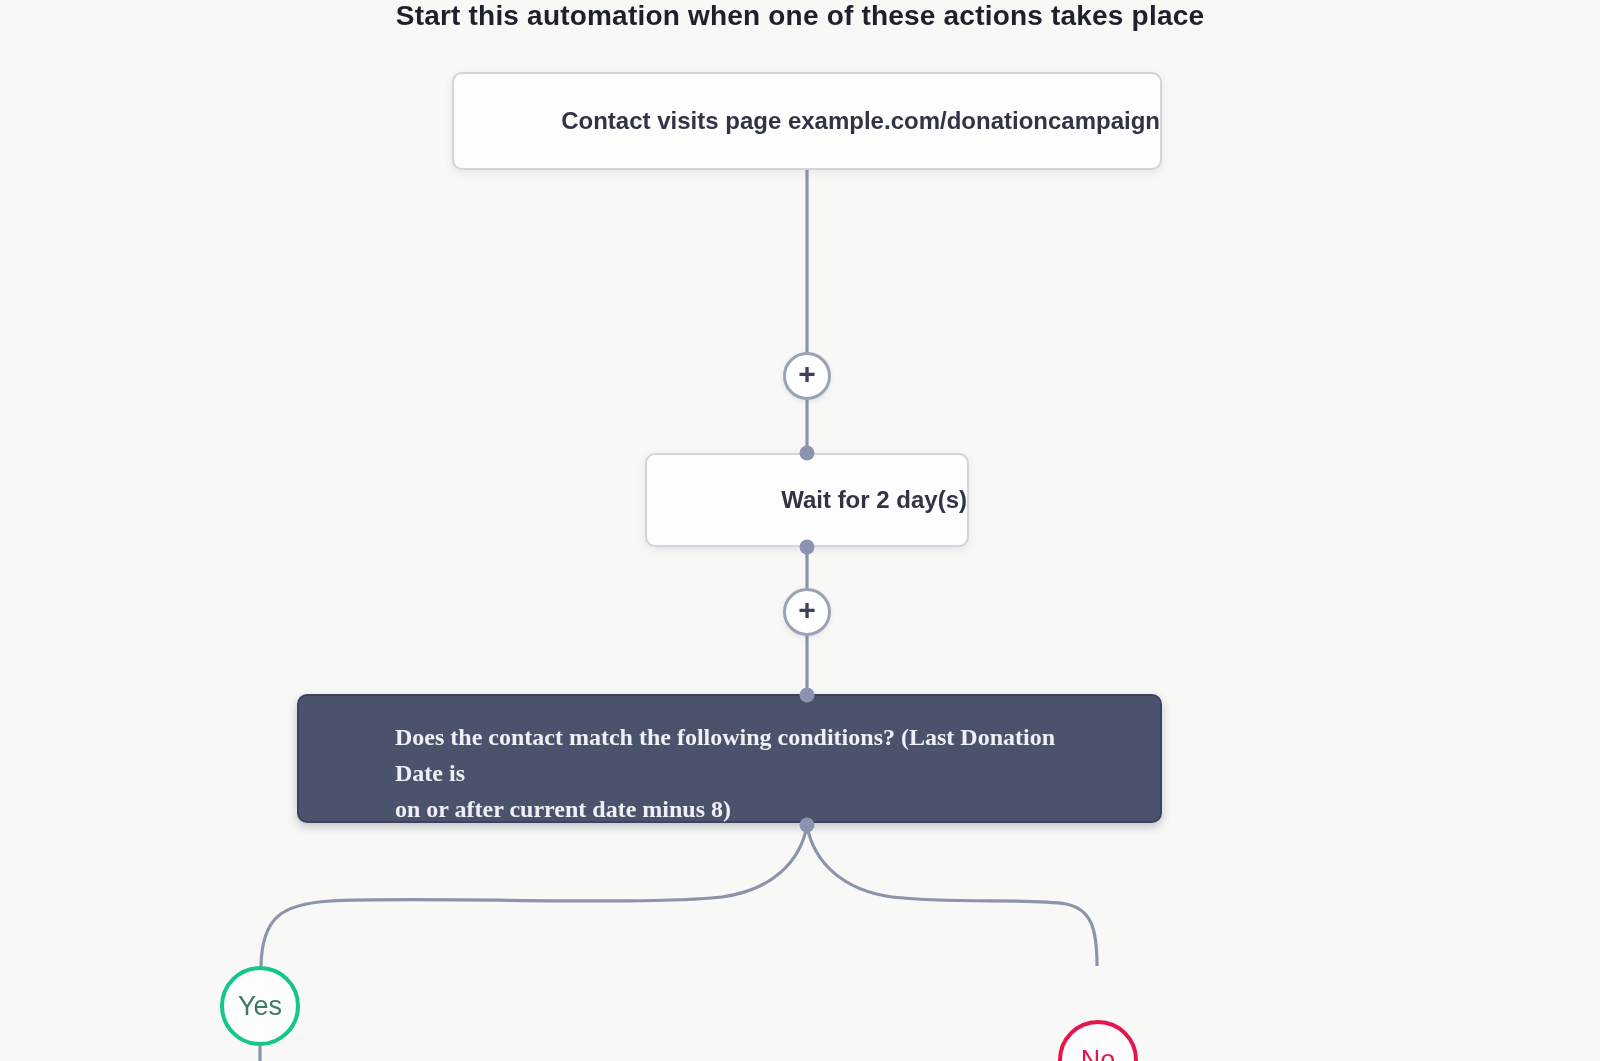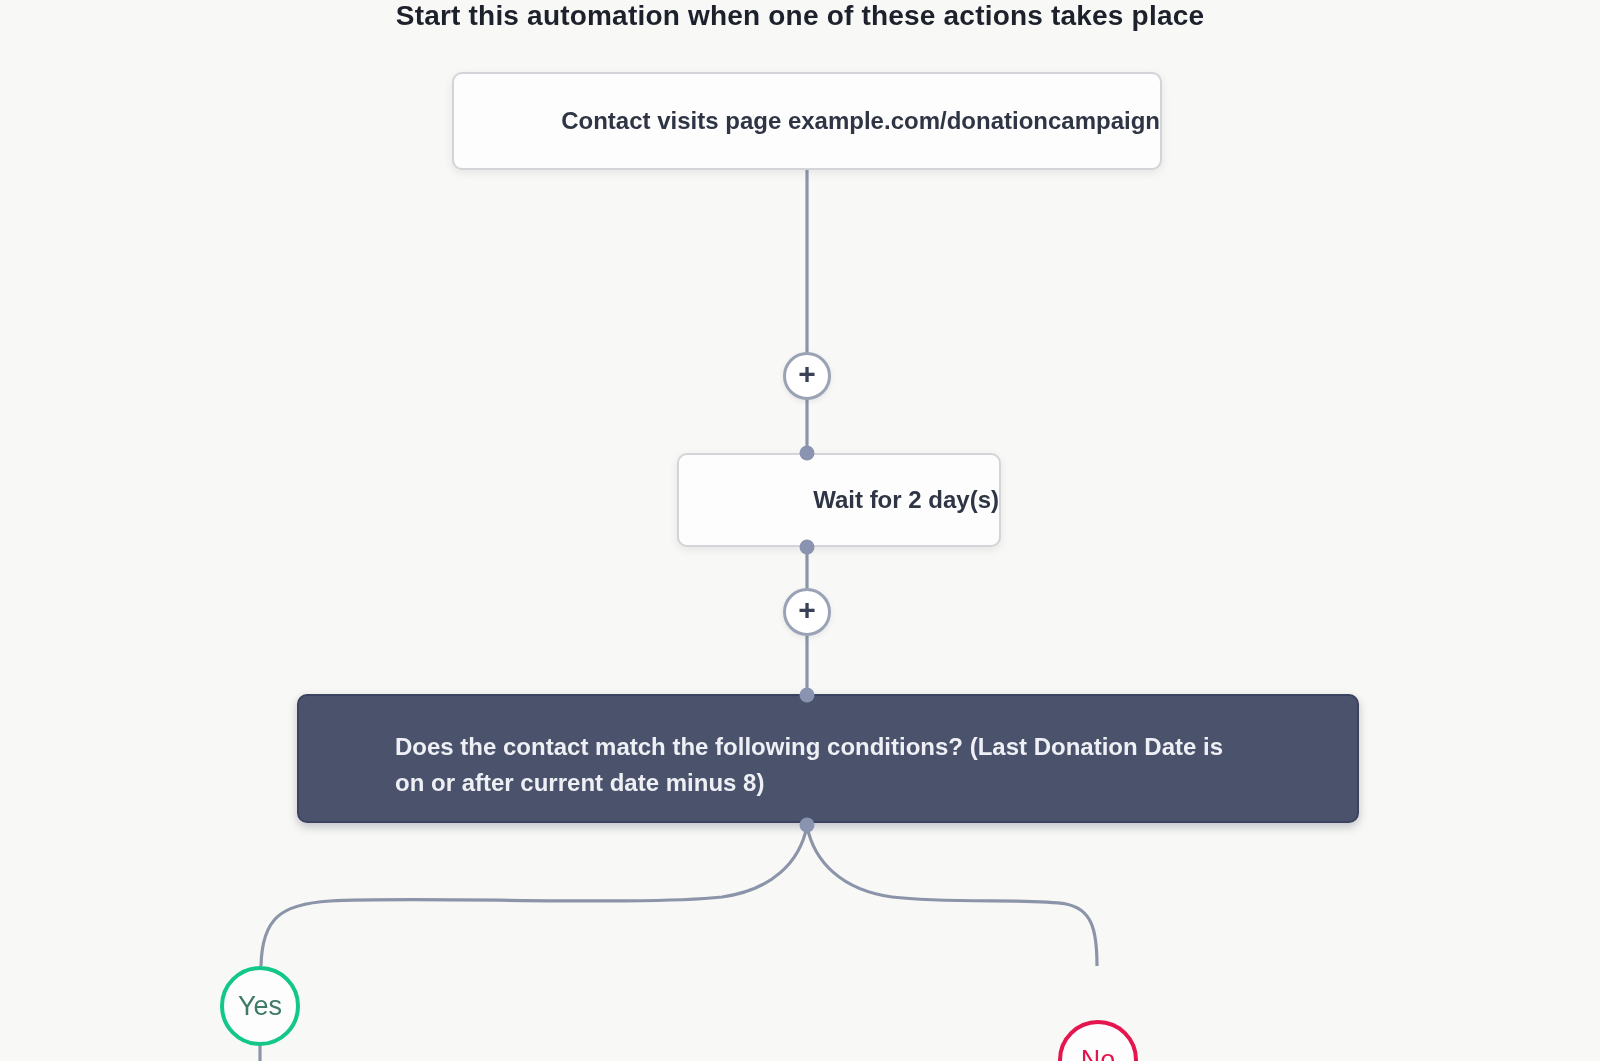--- a/index.html
+++ b/index.html
@@ -60,36 +60,37 @@
     box-shadow: 0 3px 9px rgba(60, 66, 86, 0.10);
     display: flex;
     align-items: center;
     justify-content: flex-end;
     color: var(--node-text);
     font-size: 24px;
     font-weight: 700;
     cursor: pointer;
   }
   .node-trigger { left: 452px; top: 72px;  width: 710px; height: 98px; }
-  .node-wait    { left: 645px; top: 453px; width: 324px; height: 94px; padding-left: 58px; margin-left: 32px; }
+  .node-wait    { left: 645px; top: 453px; width: 324px; height: 94px; padding-left: 58px; }
 
   .node-condition {
     position: absolute;
     left: 297px; top: 694px;
-    width: 1062px; height: 129px;
+    width: 865px; height: 129px;
     background: var(--condition-bg);
     border: 2px solid var(--condition-border);
     border-radius: 10px;
     box-shadow: 0 4px 10px rgba(50, 56, 80, 0.28);
     color: var(--condition-text);
     font-size: 24px;
     font-weight: 700;
     line-height: 36px;
-    padding: 33px 60px 0 96px;
+    padding: 23px 60px 0 96px;
     cursor: pointer;
+    font-family: Liberation Serif, serif;
   }
 
   .plus-btn {
     position: absolute;
     width: 48px; height: 48px;
     border-radius: 50%;
     background: #fff;
     border: 3px solid var(--plus-border);
     display: flex;
     align-items: center;

